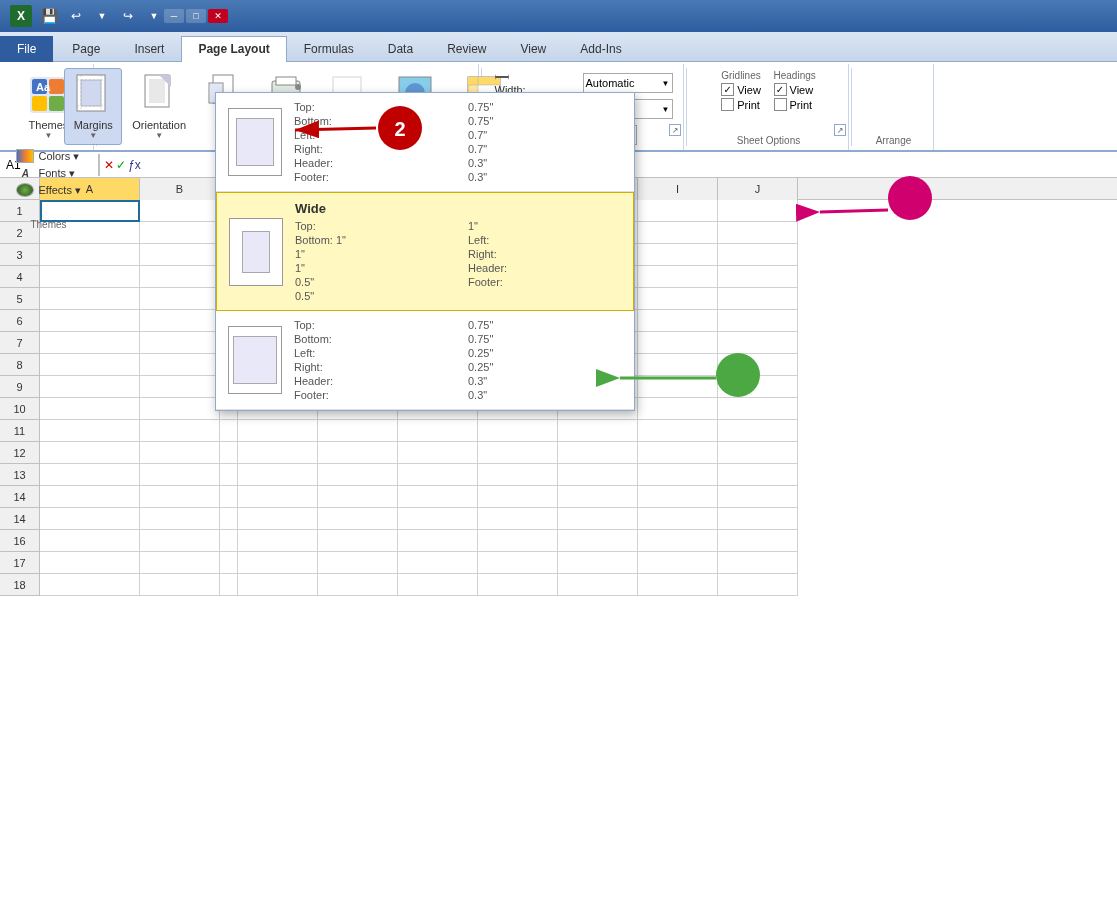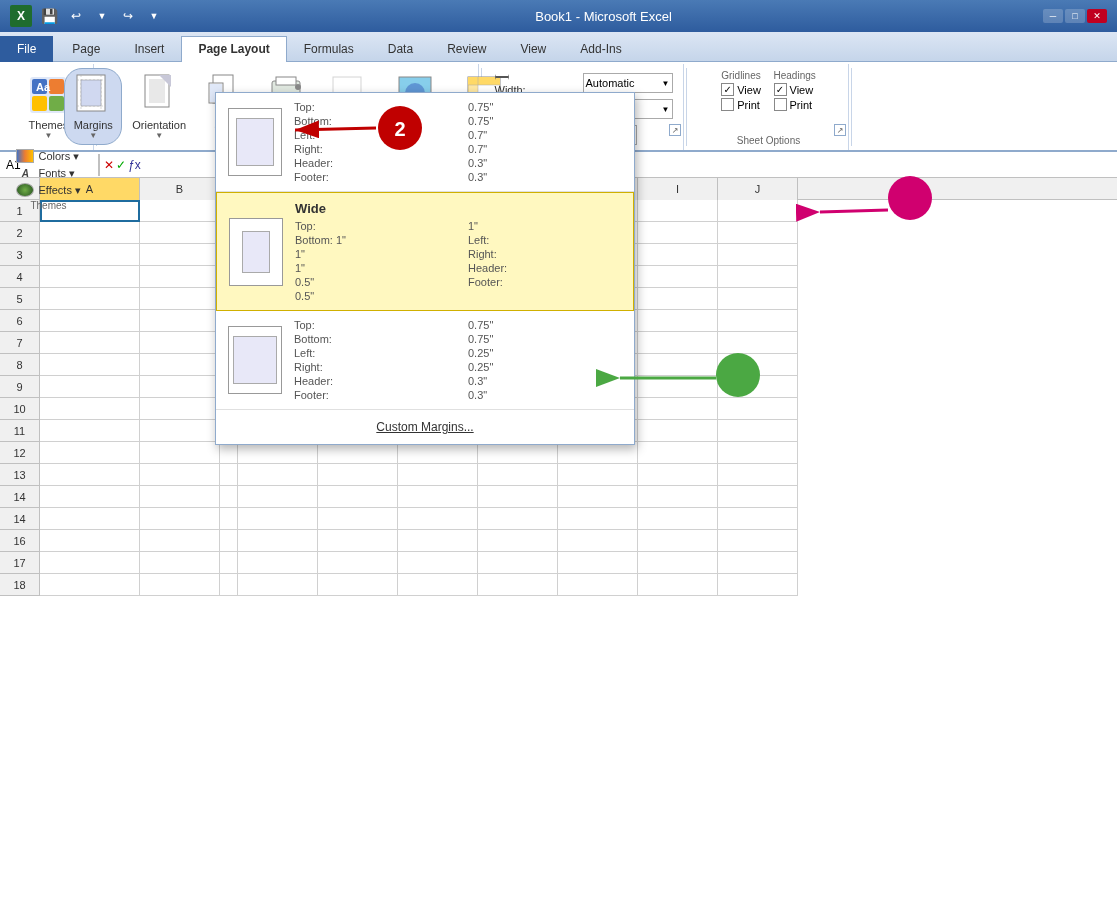--- a/index.html
+++ b/index.html
@@ -99,21 +99,21 @@
       display: flex;
       flex-direction: column;
       align-items: center;
       justify-content: center;
       cursor: pointer;
       padding: 4px 6px;
       border: 1px solid transparent;
       border-radius: 3px;
       min-width: 52px;
     }
-    .large-btn.active { background: #cdd9f0; border-color: #8faacc; border-radius: 18px; }
+    .large-btn.active { background: #cdd9f0; border-color: #8faacc; }
     .large-btn-icon { width: 44px; height: 44px; display: flex; align-items: center; justify-content: center; }
     .large-btn-label { font-size: 11px; color: #333; margin-top: 2px; }
     .large-btn-arrow { font-size: 8px; color: #666; }
 
     
     .formula-bar {
       height: 26px;
       display: flex;
       align-items: center;
       border-bottom: 1px solid #c0c0c0;
@@ -323,21 +323,20 @@
   <div class="title-bar-icon" style="background:#1f6c2e; color:white; font-weight:bold; font-size:12px; width:22px; height:22px;">
     <span>X</span>
   </div>
   <div class="quick-access">
     <span class="qa-btn">💾</span>
     <span class="qa-btn" style="font-size:12px;">↩</span>
     <span class="qa-btn" style="font-size:9px;">▼</span>
     <span class="qa-btn" style="font-size:12px;">↪</span>
     <span class="qa-btn" style="font-size:9px;">▼</span>
   </div>
-  <div class="title-bar-title">Book1 - Microsoft Excel</div>
   <div class="title-bar-controls">
     <span class="title-ctrl">─</span>
     <span class="title-ctrl">□</span>
     <span class="title-ctrl" style="background:#c00020;">✕</span>
   </div>
 </div>
 
 <div class="ribbon-tabs">
   <div class="ribbon-tab file-tab">File</div>
   <div class="ribbon-tab">Page</div>
@@ -345,21 +344,21 @@
   <div class="ribbon-tab active">Page Layout</div>
   <div class="ribbon-tab">Formulas</div>
   <div class="ribbon-tab">Data</div>
   <div class="ribbon-tab">Review</div>
   <div class="ribbon-tab">View</div>
   <div class="ribbon-tab">Add-Ins</div>
 </div>
 
 <div class="ribbon">
 
-  <div class="ribbon-group" style="width:90px;">
+  <div class="ribbon-group" style="width:90px;gap:19px;">
     <div class="ribbon-group-content" style="flex-direction:column; align-items:center; padding-top:2px;">
       <div class="large-btn" style="min-width:50px;">
         <div class="large-btn-icon">
           <svg width="40" height="40" viewBox="0 0 40 40">
             <rect x="2" y="2" width="36" height="36" rx="3" fill="#e0e8f8"></rect>
             <rect x="4" y="4" width="15" height="15" rx="2" fill="#4472c4"></rect>
             <rect x="21" y="4" width="15" height="15" rx="2" fill="#ed7d31"></rect>
             <rect x="4" y="21" width="15" height="15" rx="2" fill="#ffc000"></rect>
             <rect x="21" y="21" width="15" height="15" rx="2" fill="#70ad47"></rect>
             <text x="8" y="16" font-size="11" fill="white" font-weight="bold">Aa</text>
@@ -564,20 +563,24 @@
           <span>Print</span>
         </div>
       </div>
     </div>
     <div class="ribbon-group-label">Sheet Options</div>
     <div class="group-expand-btn">↗</div>
   </div>
 
   <div class="ribbon-separator"></div>
 
+  <div class="ribbon-group" style="min-width:80px;">
+    <div style="flex:1;"></div>
+    <div class="ribbon-group-label">Arrange</div>
+  </div>
 
 </div>
 
 <div class="formula-bar">
   <div class="name-box">
     <span>A1</span>
   </div>
   <div class="formula-icons">
     <span style="font-size:12px;color:#c00;">✕</span>
     <span style="font-size:12px;color:#0a0;">✓</span>
@@ -910,23 +913,20 @@
         <span>Right:</span>
         <span>0.25"</span>
         <span>Header:</span>
         <span>0.3"</span>
         <span>Footer:</span>
         <span>0.3"</span>
       </div>
     </div>
   </div>
 
-  <div class="custom-margins">
-    <span class="custom-margins-underline">Custom Margins...</span>
-  </div>
 </div>
 
 <svg class="annotations-overlay">
 
   <circle cx="400" cy="128" r="22" fill="#c00000"></circle>
   <text x="400" y="136" text-anchor="middle" font-size="20" font-weight="bold" fill="white">2</text>
 
   <defs>
     <marker id="arrowhead-red" markerWidth="8" markerHeight="6" refX="8" refY="3" orient="auto">
       <polygon points="0 0, 8 3, 0 6" fill="#c00000"></polygon>

